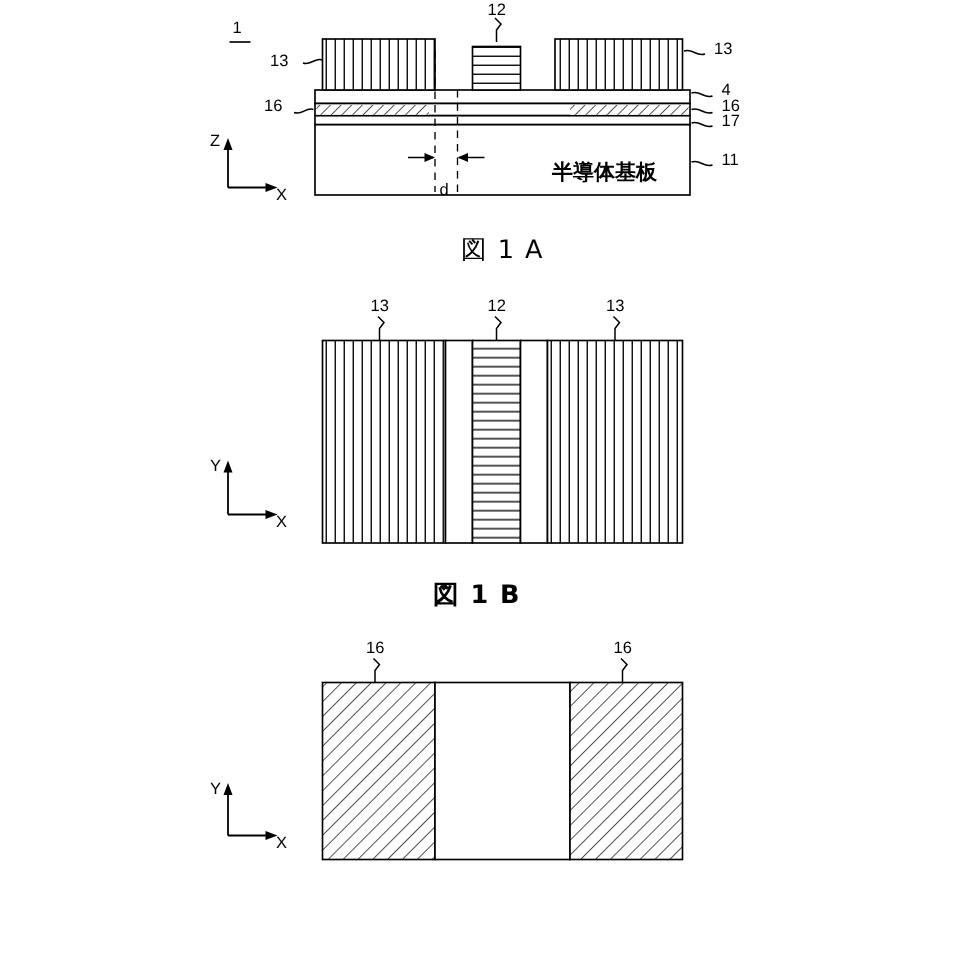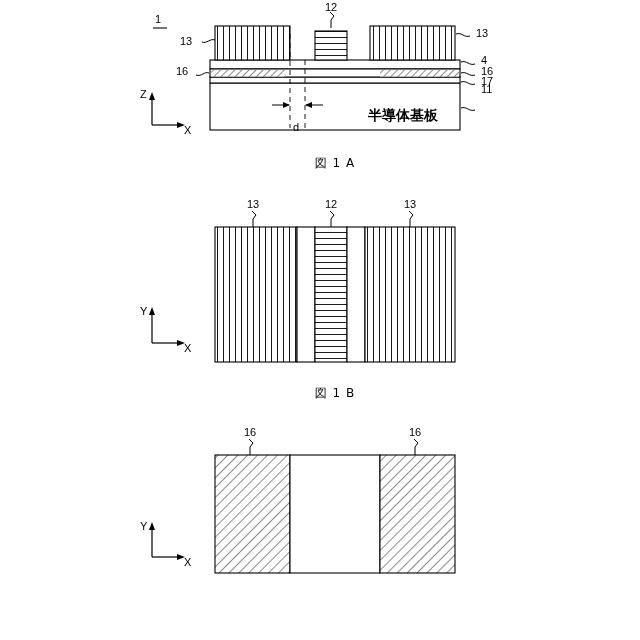--- a/index.html
+++ b/index.html
@@ -20,21 +20,21 @@
     width: 640px;
     height: 640px;
   }
   .fig {
     position: absolute;
   }
   .caption {
     position: absolute;
     width: 120px;
     text-align: center;
-    font-size: 12px;
+    font-size: 17px;
     letter-spacing: 1px;
   }
   .reflabel {
     position: absolute;
     font-size: 11px;
     line-height: 11px;
   }
   .axislabel {
     position: absolute;
     font-size: 11px;
@@ -121,21 +121,21 @@
 
     <div class="reflabel" style="left:155px; top:14px;">1</div>
 
     <div class="reflabel" style="left:325px; top:2px;">12</div>
     <div class="reflabel" style="left:180px; top:36px;">13</div>
     <div class="reflabel" style="left:476px; top:28px;">13</div>
     <div class="reflabel" style="left:481px; top:55px;">4</div>
     <div class="reflabel" style="left:176px; top:66px;">16</div>
     <div class="reflabel" style="left:481px; top:66px;">16</div>
     <div class="reflabel" style="left:481px; top:76px;">17</div>
-    <div class="reflabel" style="left:481px; top:84px;text-align:right;">11</div>
+    <div class="reflabel" style="left:481px; top:102px;text-align:right;">11</div>
 
     <div class="axislabel" style="left:140px; top:88px;">Z</div>
     <div class="axislabel" style="left:184px; top:124px;">X</div>
 
     <div class="reflabel" style="left:293px; top:122px;">d</div>
 
     <div class="reflabel jp" style="left:368px; top:110px; font-size:14px; font-weight:bold;text-align:center;">半導体基板</div>
   </div>
 
   <div class="caption jp" style="left:275px; top:155px;">図 1 A</div>
@@ -174,21 +174,21 @@
     </svg>
 
     <div class="reflabel" style="left:247px; top:4px;">13</div>
     <div class="reflabel" style="left:325px; top:4px;">12</div>
     <div class="reflabel" style="left:404px; top:4px;">13</div>
 
     <div class="axislabel" style="left:140px; top:110px;">Y</div>
     <div class="axislabel" style="left:184px; top:147px;">X</div>
   </div>
 
-  <div class="caption jp" style="left:275px; top:385px;">図 1 B</div>
+  <div class="caption jp" style="left:258px; top:385px;font-weight:bold;">図 1 B</div>
 
   <div class="fig" style="left:0; top:425px; width:640px; height:180px;">
     <svg width="640" height="180" viewBox="0 0 640 180">
       <defs>
         <pattern id="dlines2" width="7" height="7" patternUnits="userSpaceOnUse" patternTransform="rotate(45)">
           <rect width="7" height="7" fill="#ffffff"></rect>
           <line x1="0" y1="0" x2="0" y2="7" stroke="#000" stroke-width="0.9"></line>
         </pattern>
       </defs>
 

